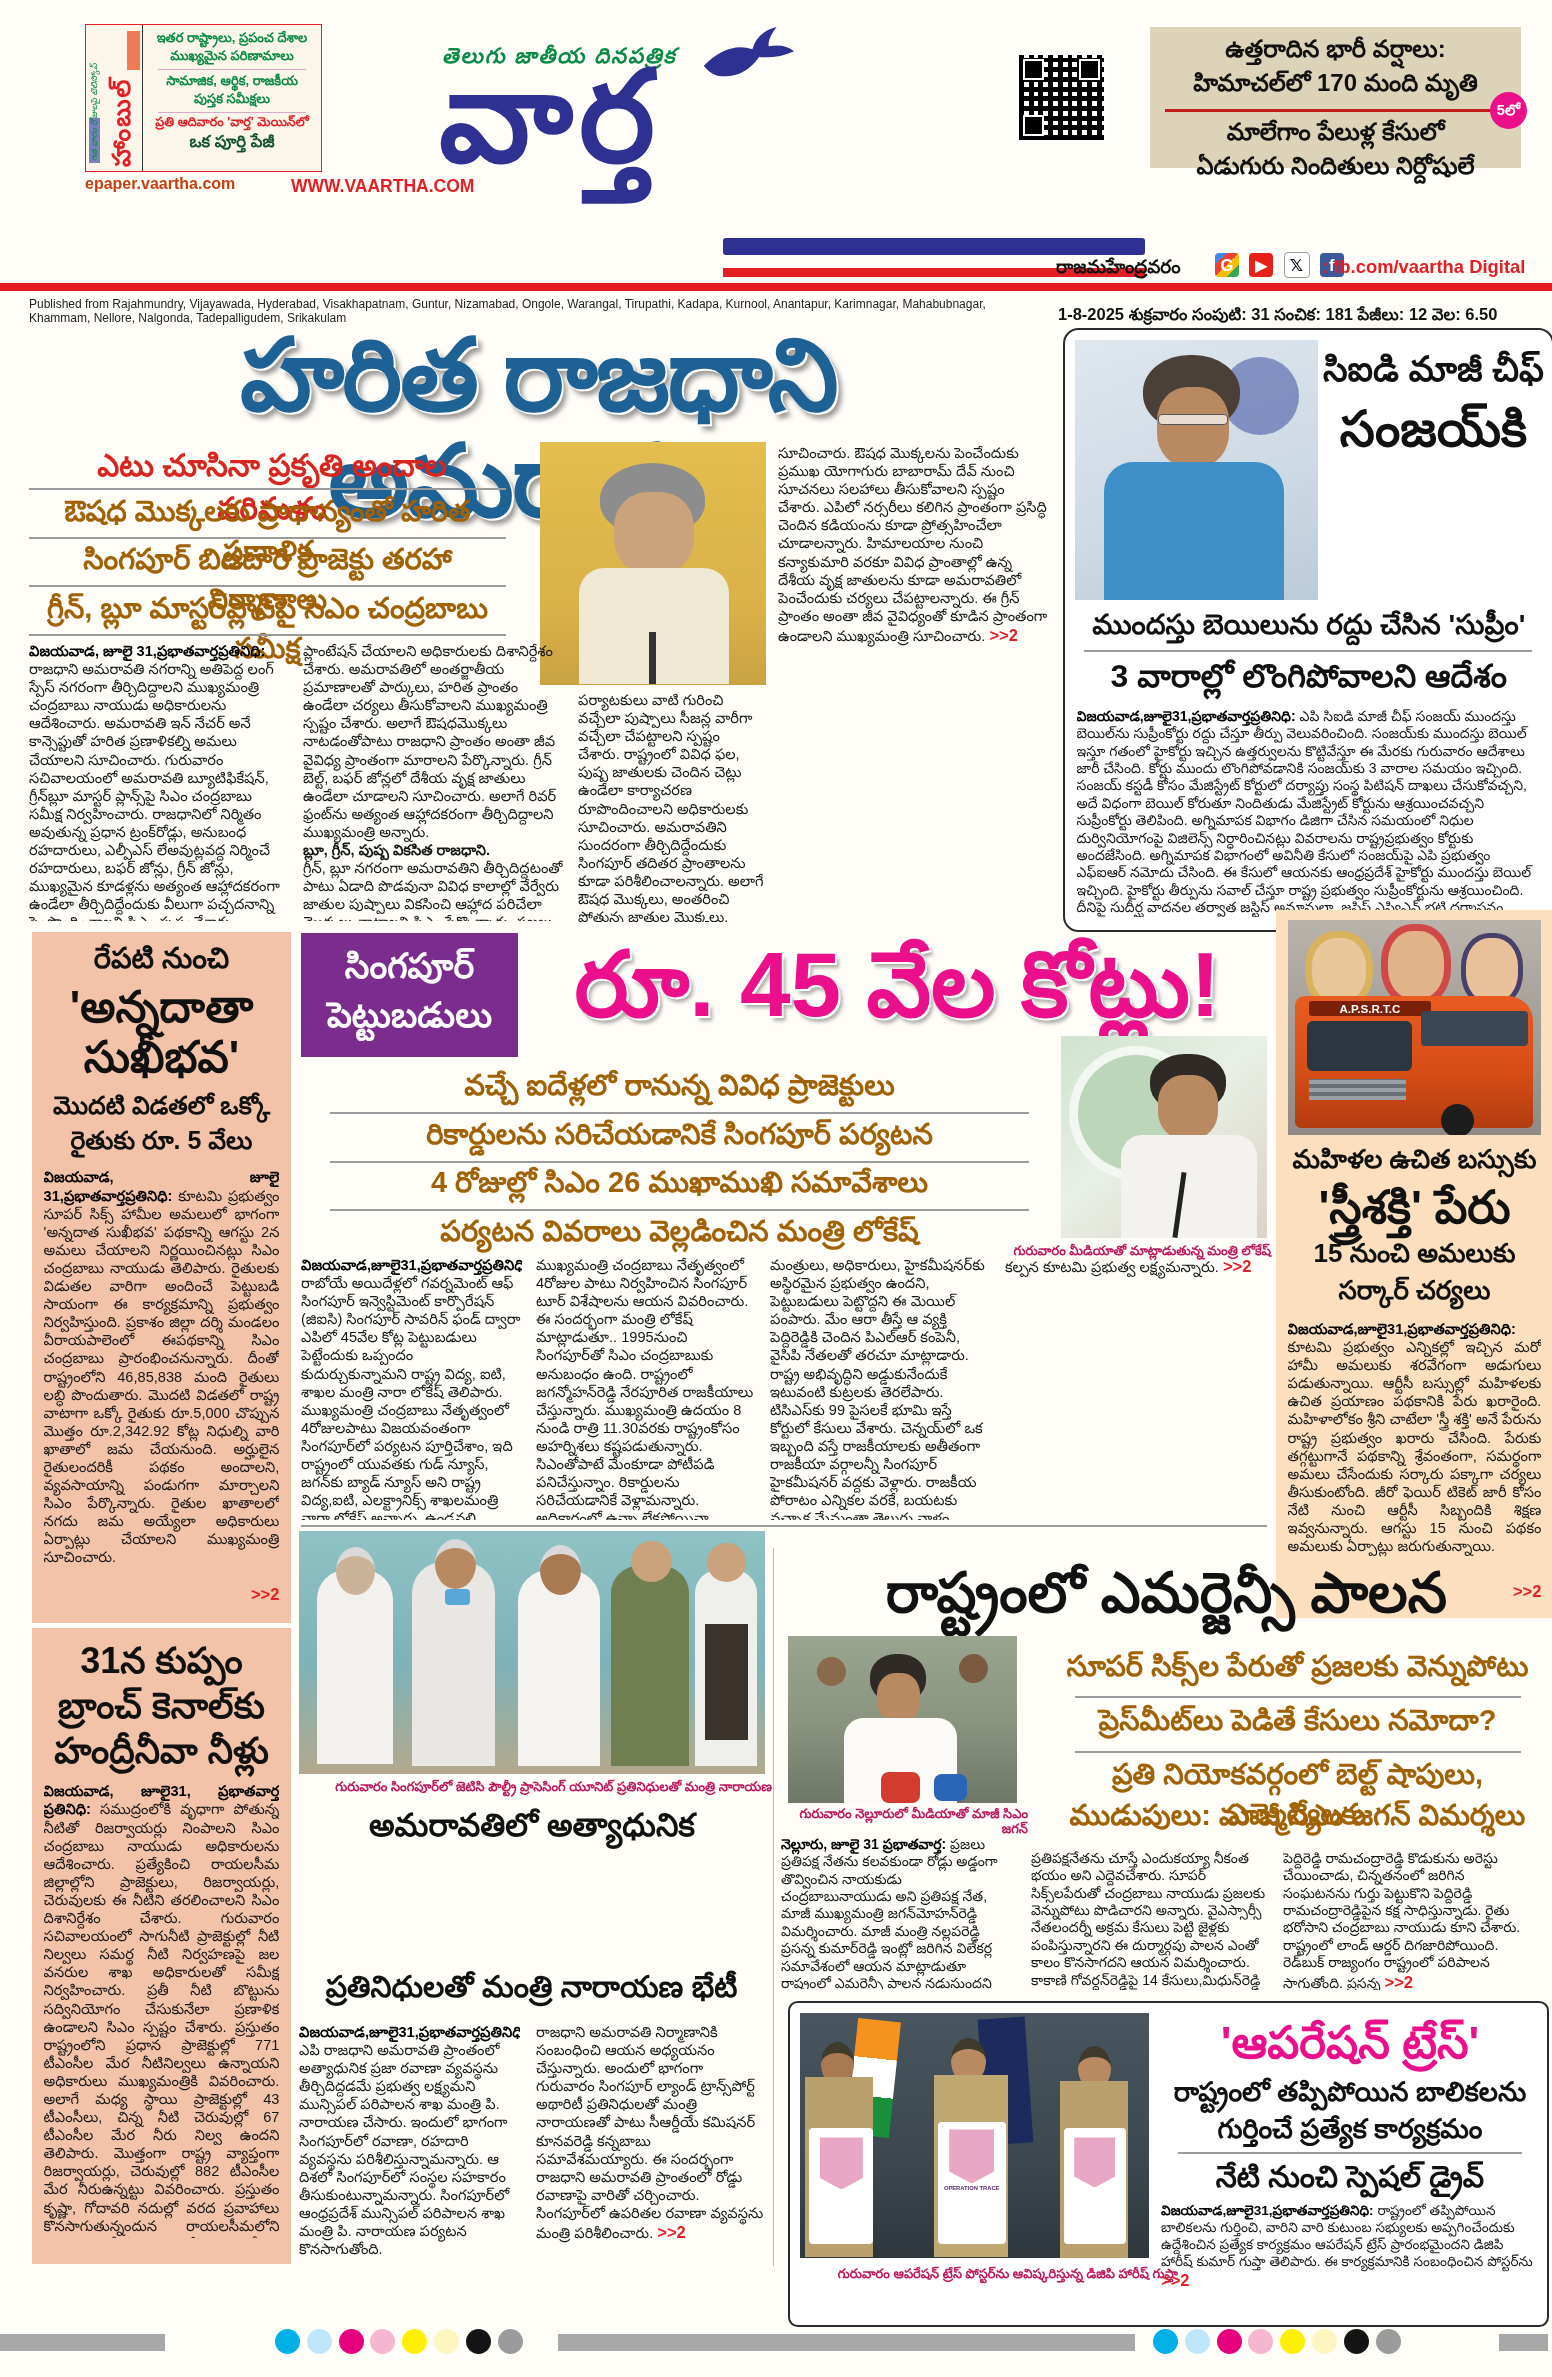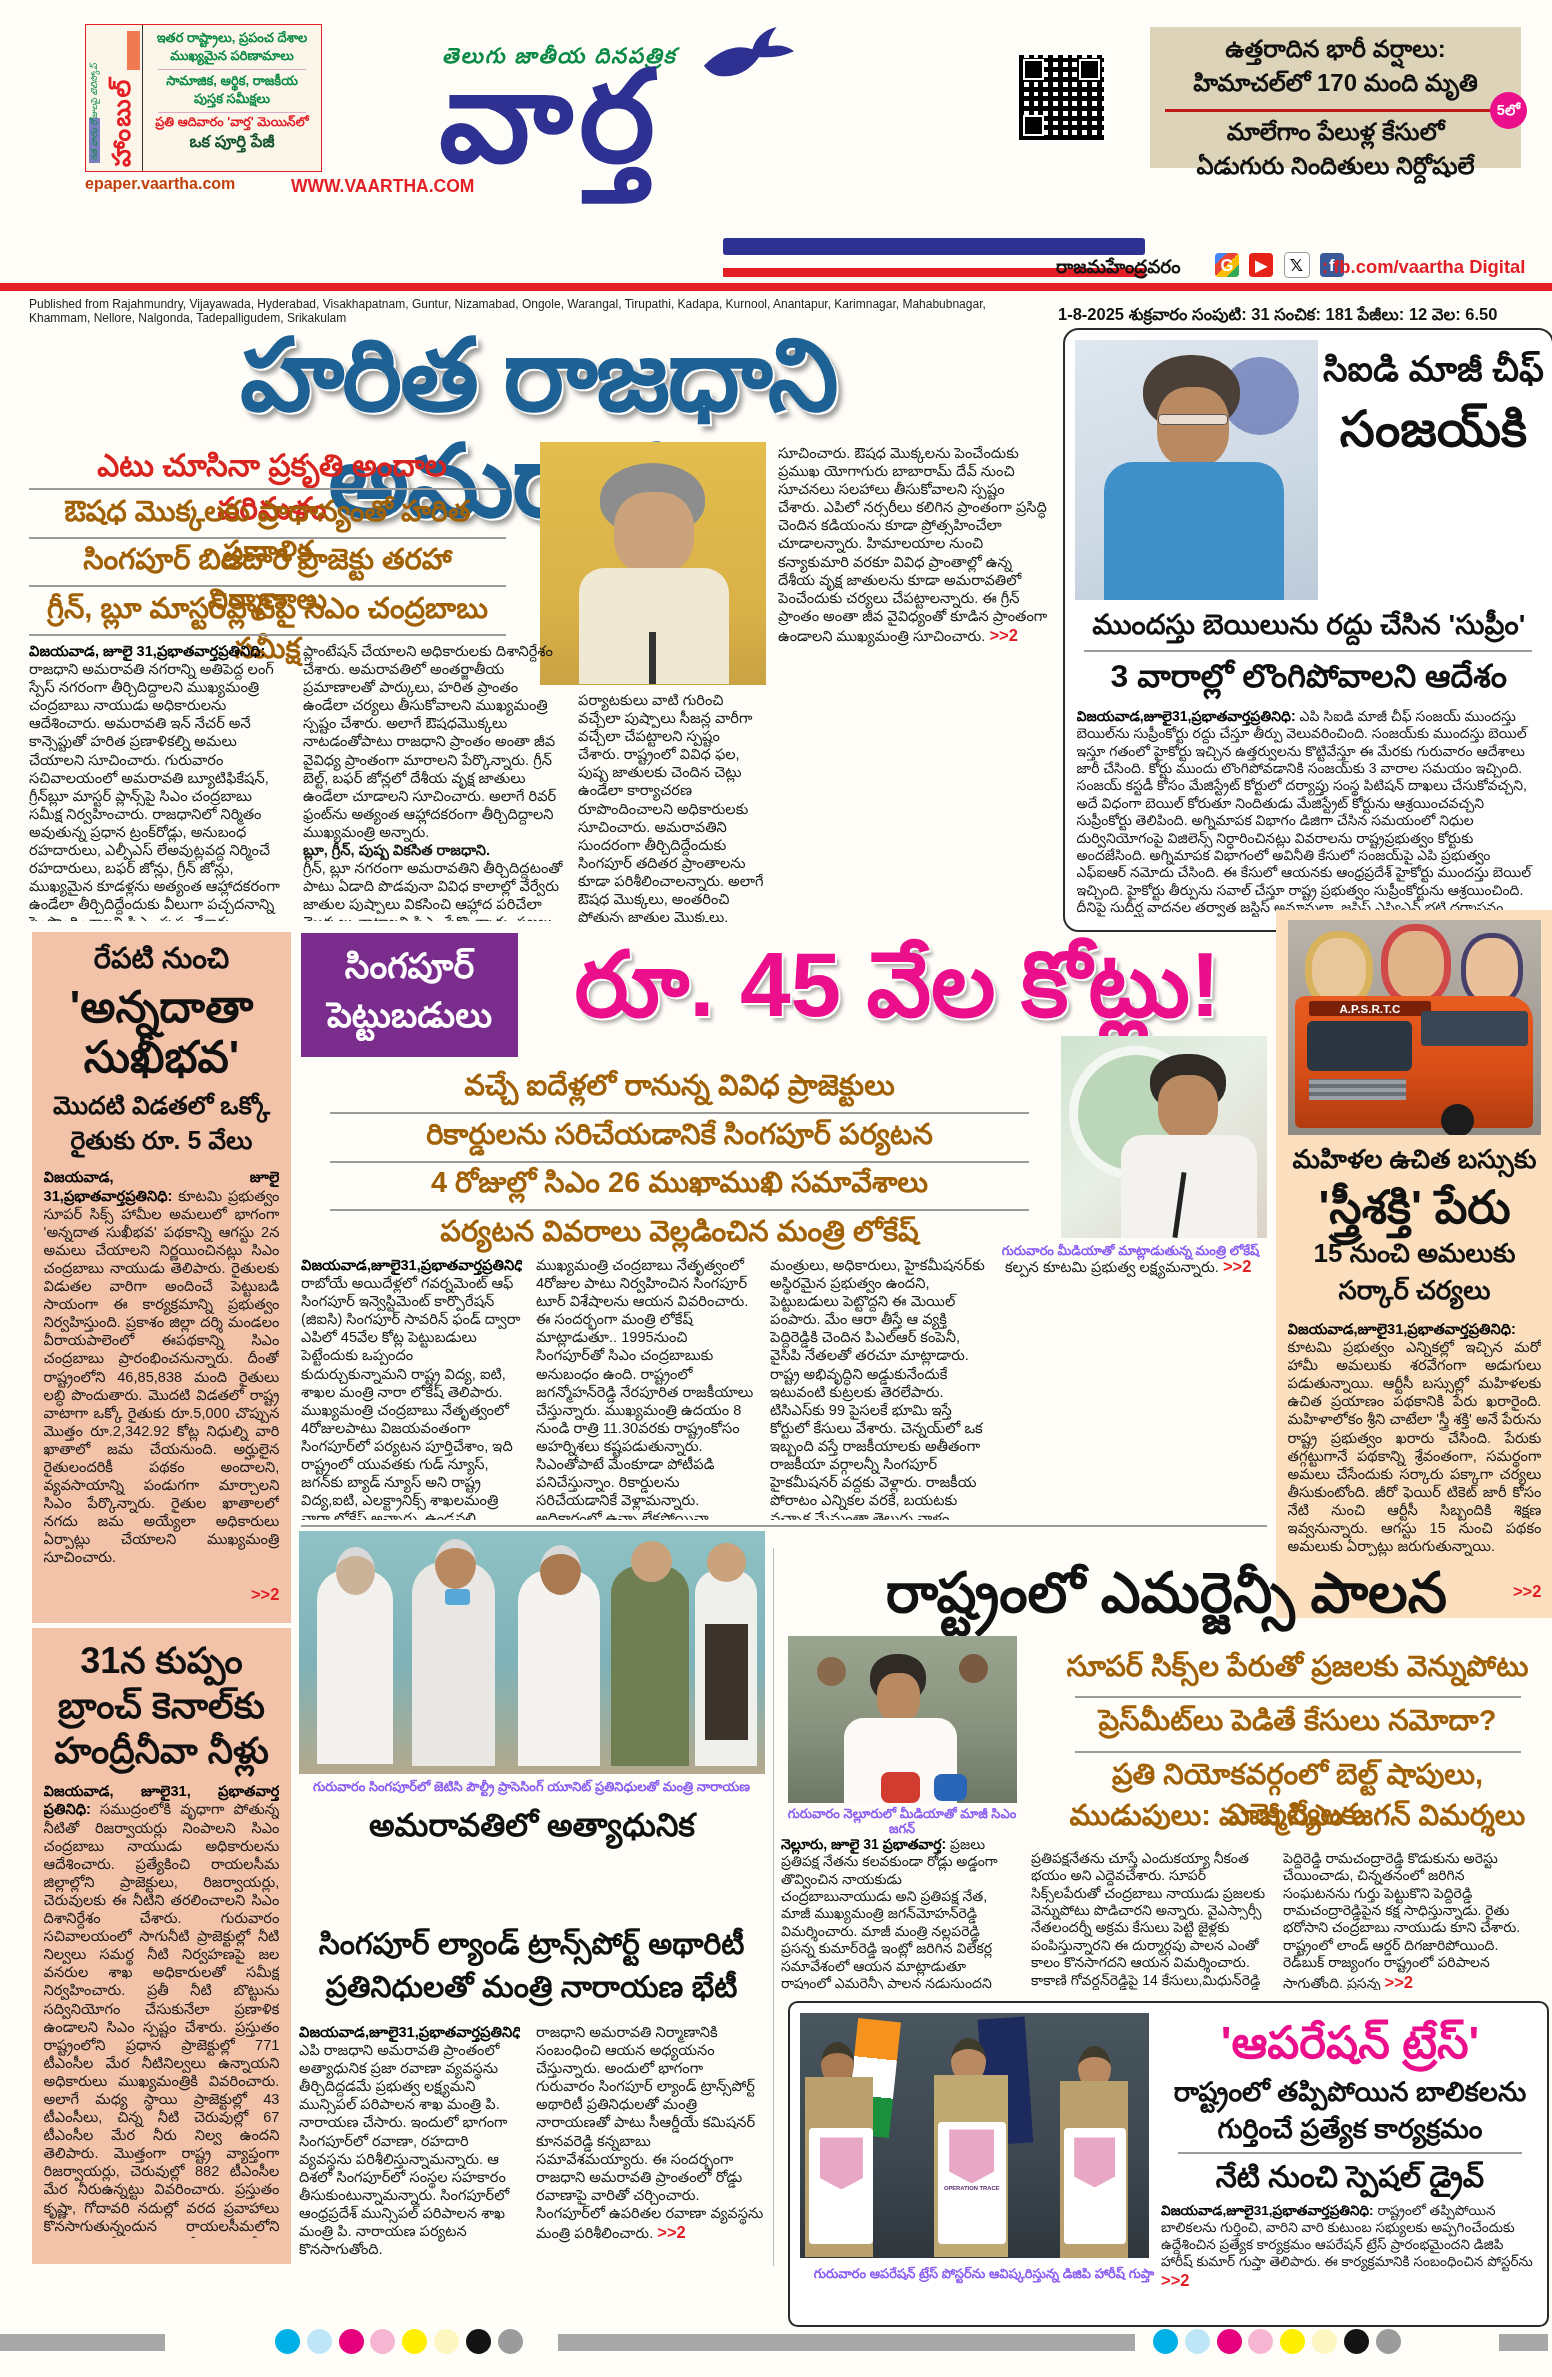--- a/index.html
+++ b/index.html
@@ -5,21 +5,21 @@
   html,body{margin:0;padding:0;background:#9a9a9a}
   #page{position:relative;width:1553px;height:2377px;background:#fffdf8;
         font-family:"Liberation Sans","DejaVu Sans",sans-serif;color:#111;overflow:hidden;margin:0 auto}
   .a{position:absolute}
   .tc{text-align:center}
   .j{text-align:justify}
   .b{font-weight:bold}
   .cont{color:#e31e24;font-weight:bold;font-size:16.5px}
   .body{font-size:14.6px;line-height:1.24;color:#161616;overflow:hidden}
   .byline{font-weight:bold;color:#000}
-  .caption{font-weight:bold;font-size:13px;color:#8b5cf6;text-align:center;line-height:1.15}
+  .caption{font-weight:bold;font-size:13px;color:#be185d;text-align:right;line-height:1.15}
   .subhead{font-weight:bold;color:#a16207}
   .rule{background:#9b9b9b;height:1.5px}
   .vrule{background:#bbb;width:1px}
   .headline-blue{color:#1e6195;font-weight:bold;letter-spacing:-1.9px;
       text-shadow:1.9px 1.9px 0 #fff,4.9px 5.8px 4.9px rgba(30,30,30,.45)}
   .headline-pink{color:#ec0f8c;font-weight:bold;
       text-shadow:1.9px 1.9px 0 #fff,3.9px 4.9px 3.9px rgba(30,30,30,.35)}
   .photo{overflow:hidden;position:absolute}
   .dot{width:25px;height:25px;border-radius:50%;display:inline-block;margin-right:6.8px;vertical-align:middle}
   .c1{background:#00b0e6}.c2{background:#bfe6f8}.c3{background:#e6007e}.c4{background:#f6b6d2}
@@ -253,21 +253,20 @@
     <div class="a head-fig" style="left:241px;top:13.6px;width:41px;height:41px;background:#a97a52;border-top:9.7px solid #d9d9d9"></div>
     <div class="a" style="left:312px;top:35px;width:78px;height:200px;background:#6f7f52;border-radius:27px 27px 0 0"></div>
     <div class="a head-fig" style="left:332px;top:9.7px;width:41px;height:41px;background:#caa27c"></div>
     <div class="a" style="left:396px;top:39px;width:62px;height:196px;background:#efefec;border-radius:23px 23px 0 0"></div>
     <div class="a" style="left:406px;top:93px;width:43px;height:116px;background:#3c332c"></div>
     <div class="a head-fig" style="left:408px;top:11.6px;width:39px;height:39px;background:#caa27c"></div>
   </div>
   <div class="a caption" style="left:291px;top:1780px;width:481px">గురువారం సింగపూర్‌లో జెటిసి పౌల్ట్రీ ప్రాసెసింగ్ యూనిట్ ప్రతినిధులతో మంత్రి నారాయణ</div>
 
   <div class="a b tc" style="left:299px;top:1807px;width:466px;font-size:32px">అమరావతిలో  అత్యాధునిక</div>
-  <div class="a b tc" style="left:291px;top:1927px;width:481px;font-size:30px">సింగపూర్ ల్యాండ్ ట్రాన్స్‌పోర్ట్ అథారిటీ</div>
   <div class="a b tc" style="left:291px;top:1970px;width:481px;font-size:30px">ప్రతినిధులతో మంత్రి నారాయణ భేటీ</div>
 
   <div class="a body" style="left:299px;top:2023px;width:221px;height:291px">
     <span class="byline">విజయవాడ,జూలై31,ప్రభాతవార్తప్రతినిధి:</span>
     <span>ఎపి రాజధాని అమరావతి ప్రాంతంలో అత్యాధునిక ప్రజా రవాణా వ్యవస్థను తీర్చిదిద్దడమే ప్రభుత్వ లక్ష్యమని మున్సిపల్ పరిపాలన శాఖ మంత్రి పి. నారాయణ చేసారు. ఇందులో భాగంగా సింగపూర్‌లో రవాణా, రహదారి వ్యవస్థను పరిశీలిస్తున్నామన్నారు. ఆ దిశలో సింగపూర్‌లో సంస్థల సహకారం తీసుకుంటున్నామన్నారు. సింగపూర్‌లో ఆంధ్రప్రదేశ్ మున్సిపల్ పరిపాలన శాఖ మంత్రి పి. నారాయణ పర్యటన కొనసాగుతోంది.</span>
   </div>
   <div class="a body" style="left:536px;top:2023px;width:229px;height:291px">
     <span>రాజధాని అమరావతి నిర్మాణానికి సంబంధించి ఆయన అధ్యయనం చేస్తున్నారు. అందులో భాగంగా గురువారం సింగపూర్ ల్యాండ్ ట్రాన్స్‌పోర్ట్ అథారిటీ ప్రతినిధులతో మంత్రి నారాయణతో పాటు సీఆర్డీయే కమిషనర్ కూనవరెడ్డి కన్నబాబు సమావేశమయ్యారు. ఈ సందర్భంగా రాజధాని అమరావతి ప్రాంతంలో రోడ్డు రవాణాపై వారితో చర్చించారు. సింగపూర్‌లో ఉపరితల రవాణా వ్యవస్థను మంత్రి పరిశీలించారు.</span>
     <span class="cont">&gt;&gt;2</span>
   </div>

